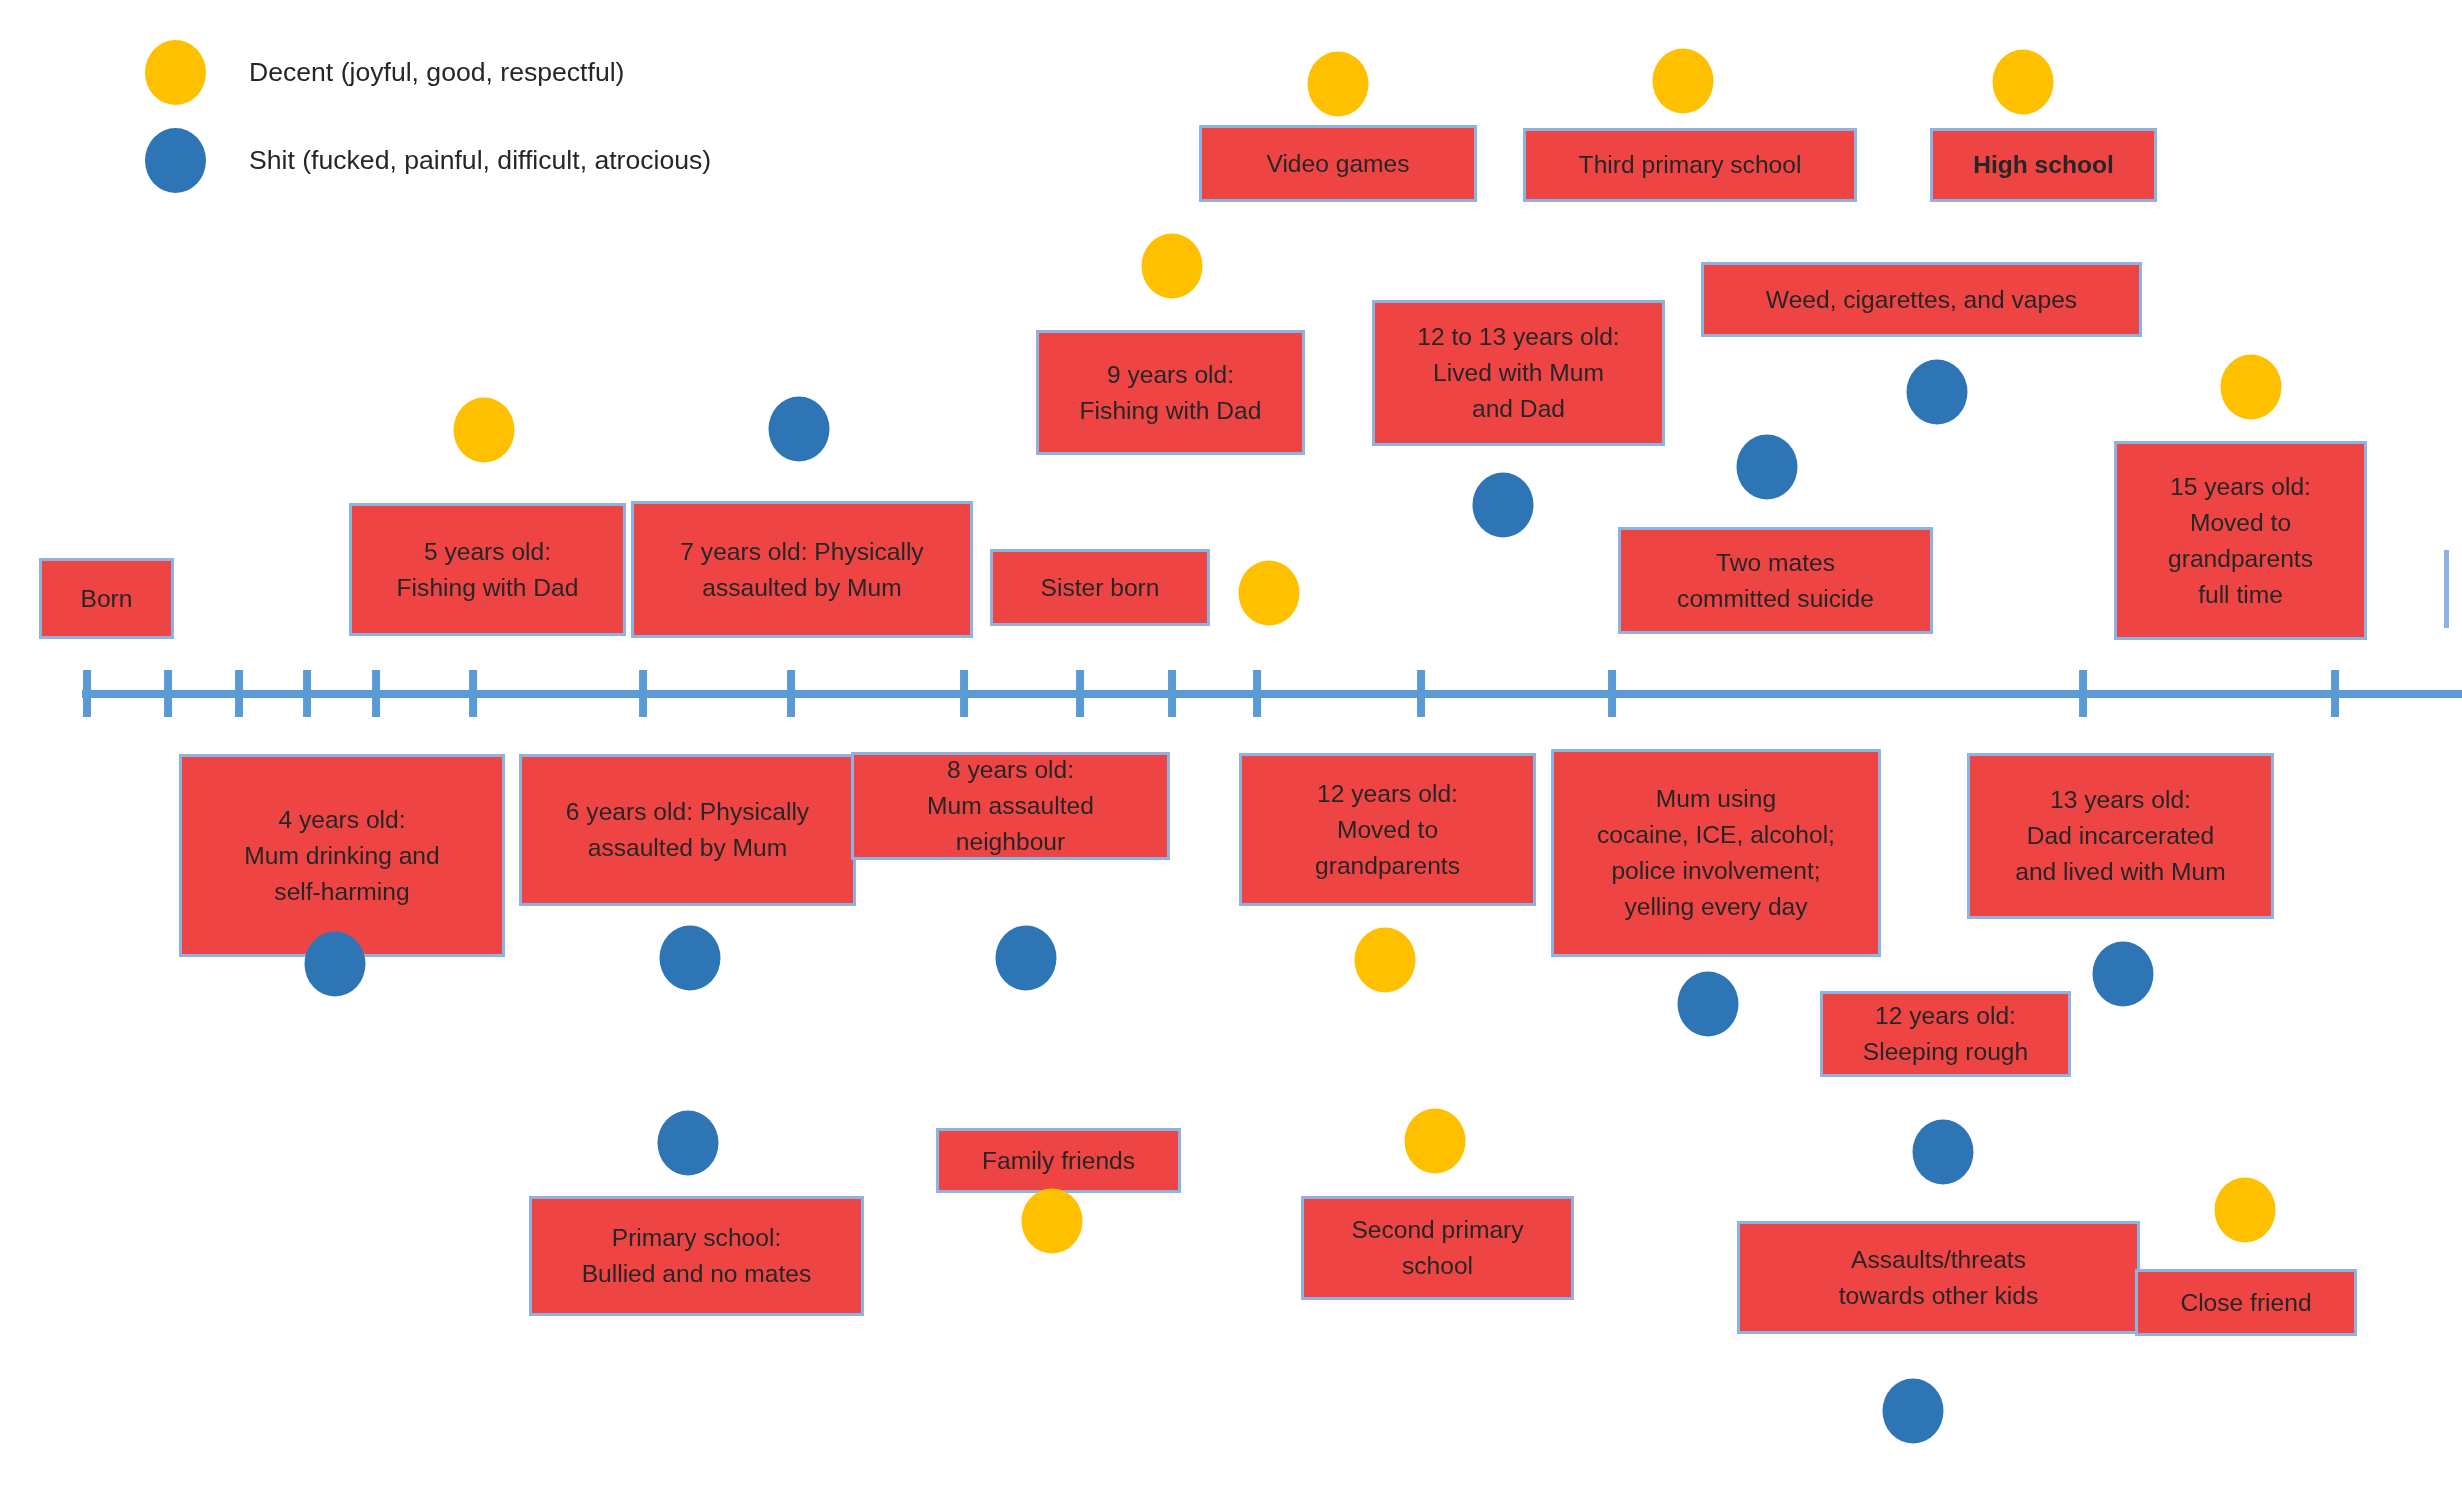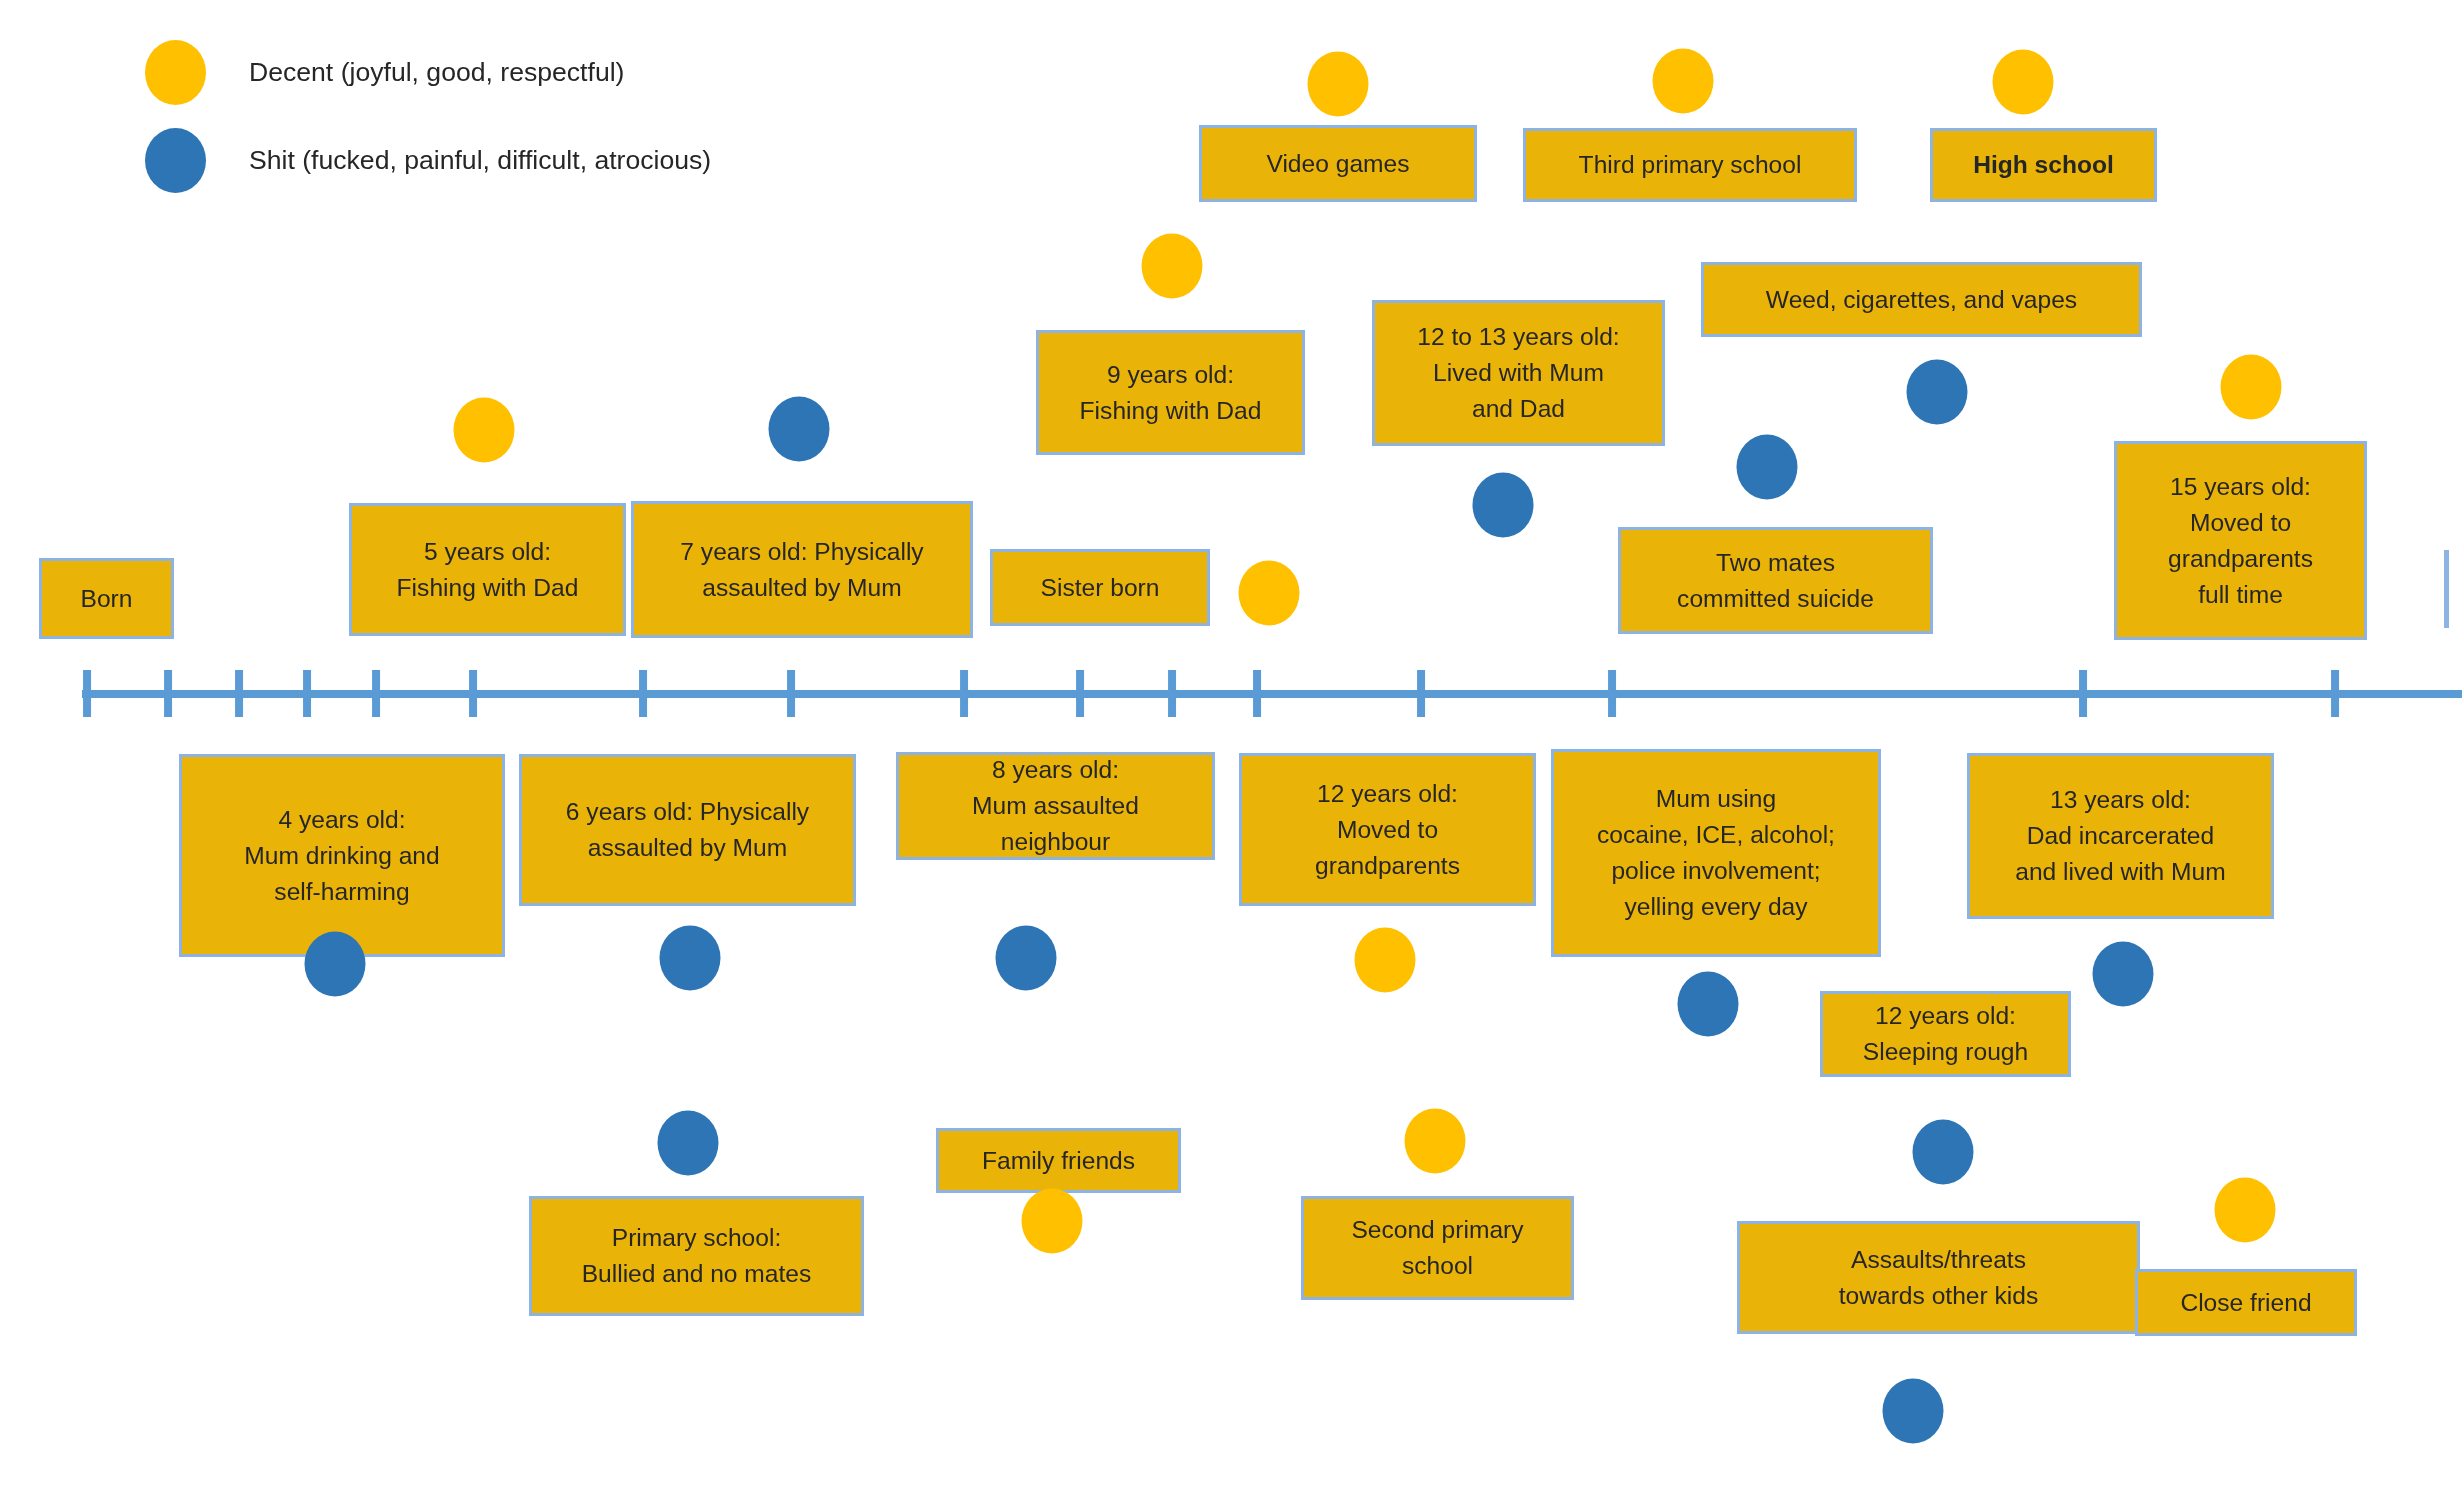--- a/index.html
+++ b/index.html
@@ -6,21 +6,21 @@
   #canvas{
     position:relative;
     width:2463px;height:1508px;
     background:#ffffff;
     font-family:"Liberation Sans", sans-serif;
     overflow:hidden;
   }
   .evt{
     position:absolute;
     box-sizing:border-box;
-    background:#eab308;
+    background:#ef4444;
     border:3px solid var(--box-border);
     display:flex;align-items:center;justify-content:center;
     text-align:center;
     white-space:pre-line;
     font-size:24.6px;line-height:36px;
     color:var(--text);
   }
   .dot{
     position:absolute;
     width:61px;height:65px;
@@ -110,21 +110,21 @@
 committed suicide</div>
     <div class="evt" style="left: 2114px; top: 441px; width: 253px; height: 199px;">15 years old:
 Moved to
 grandparents
 full time</div>
     <div class="evt" style="left: 179px; top: 754px; width: 326px; height: 203px;">4 years old:
 Mum drinking and
 self-harming</div>
     <div class="evt" style="left: 519px; top: 754px; width: 337px; height: 152px;">6 years old: Physically
 assaulted by Mum</div>
-    <div class="evt" style="left: 896px; top: 752px; width: 319px; height: 108px;">8 years old:
+    <div class="evt" style="left: 851px; top: 752px; width: 319px; height: 108px;">8 years old:
 Mum assaulted
 neighbour</div>
     <div class="evt" style="left: 1239px; top: 753px; width: 297px; height: 153px;">12 years old:
 Moved to
 grandparents</div>
     <div class="evt" style="left: 1551px; top: 749px; width: 330px; height: 208px;">Mum using
 cocaine, ICE, alcohol;
 police involvement;
 yelling every day</div>
     <div class="evt" style="left: 1967px; top: 753px; width: 307px; height: 166px;">13 years old:

